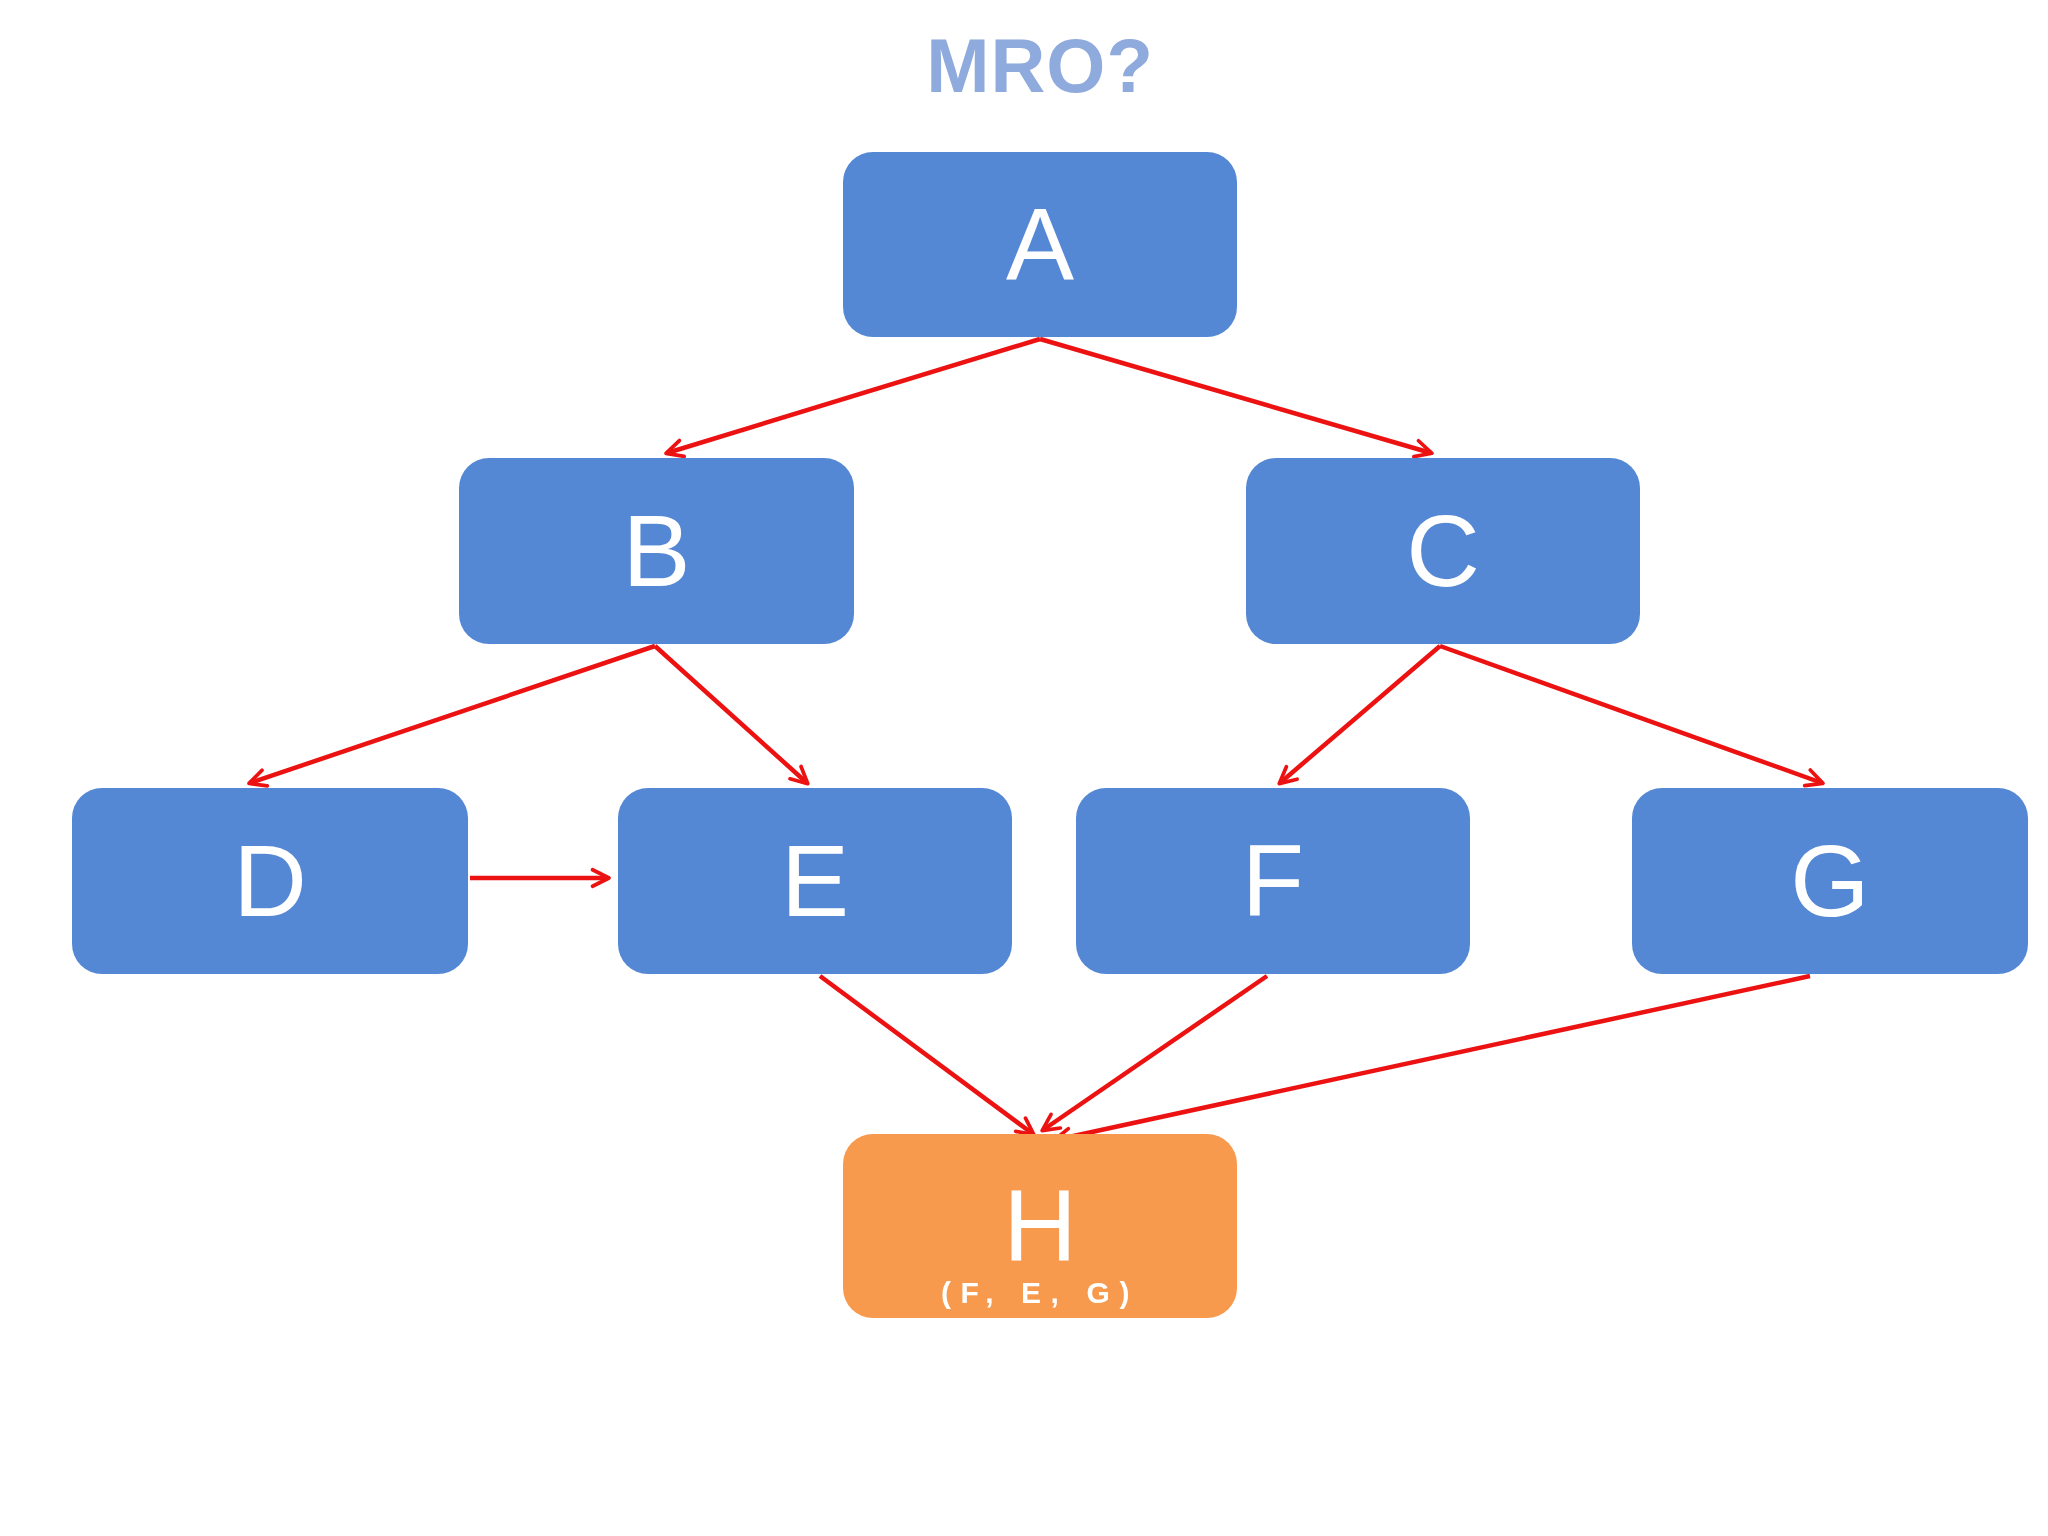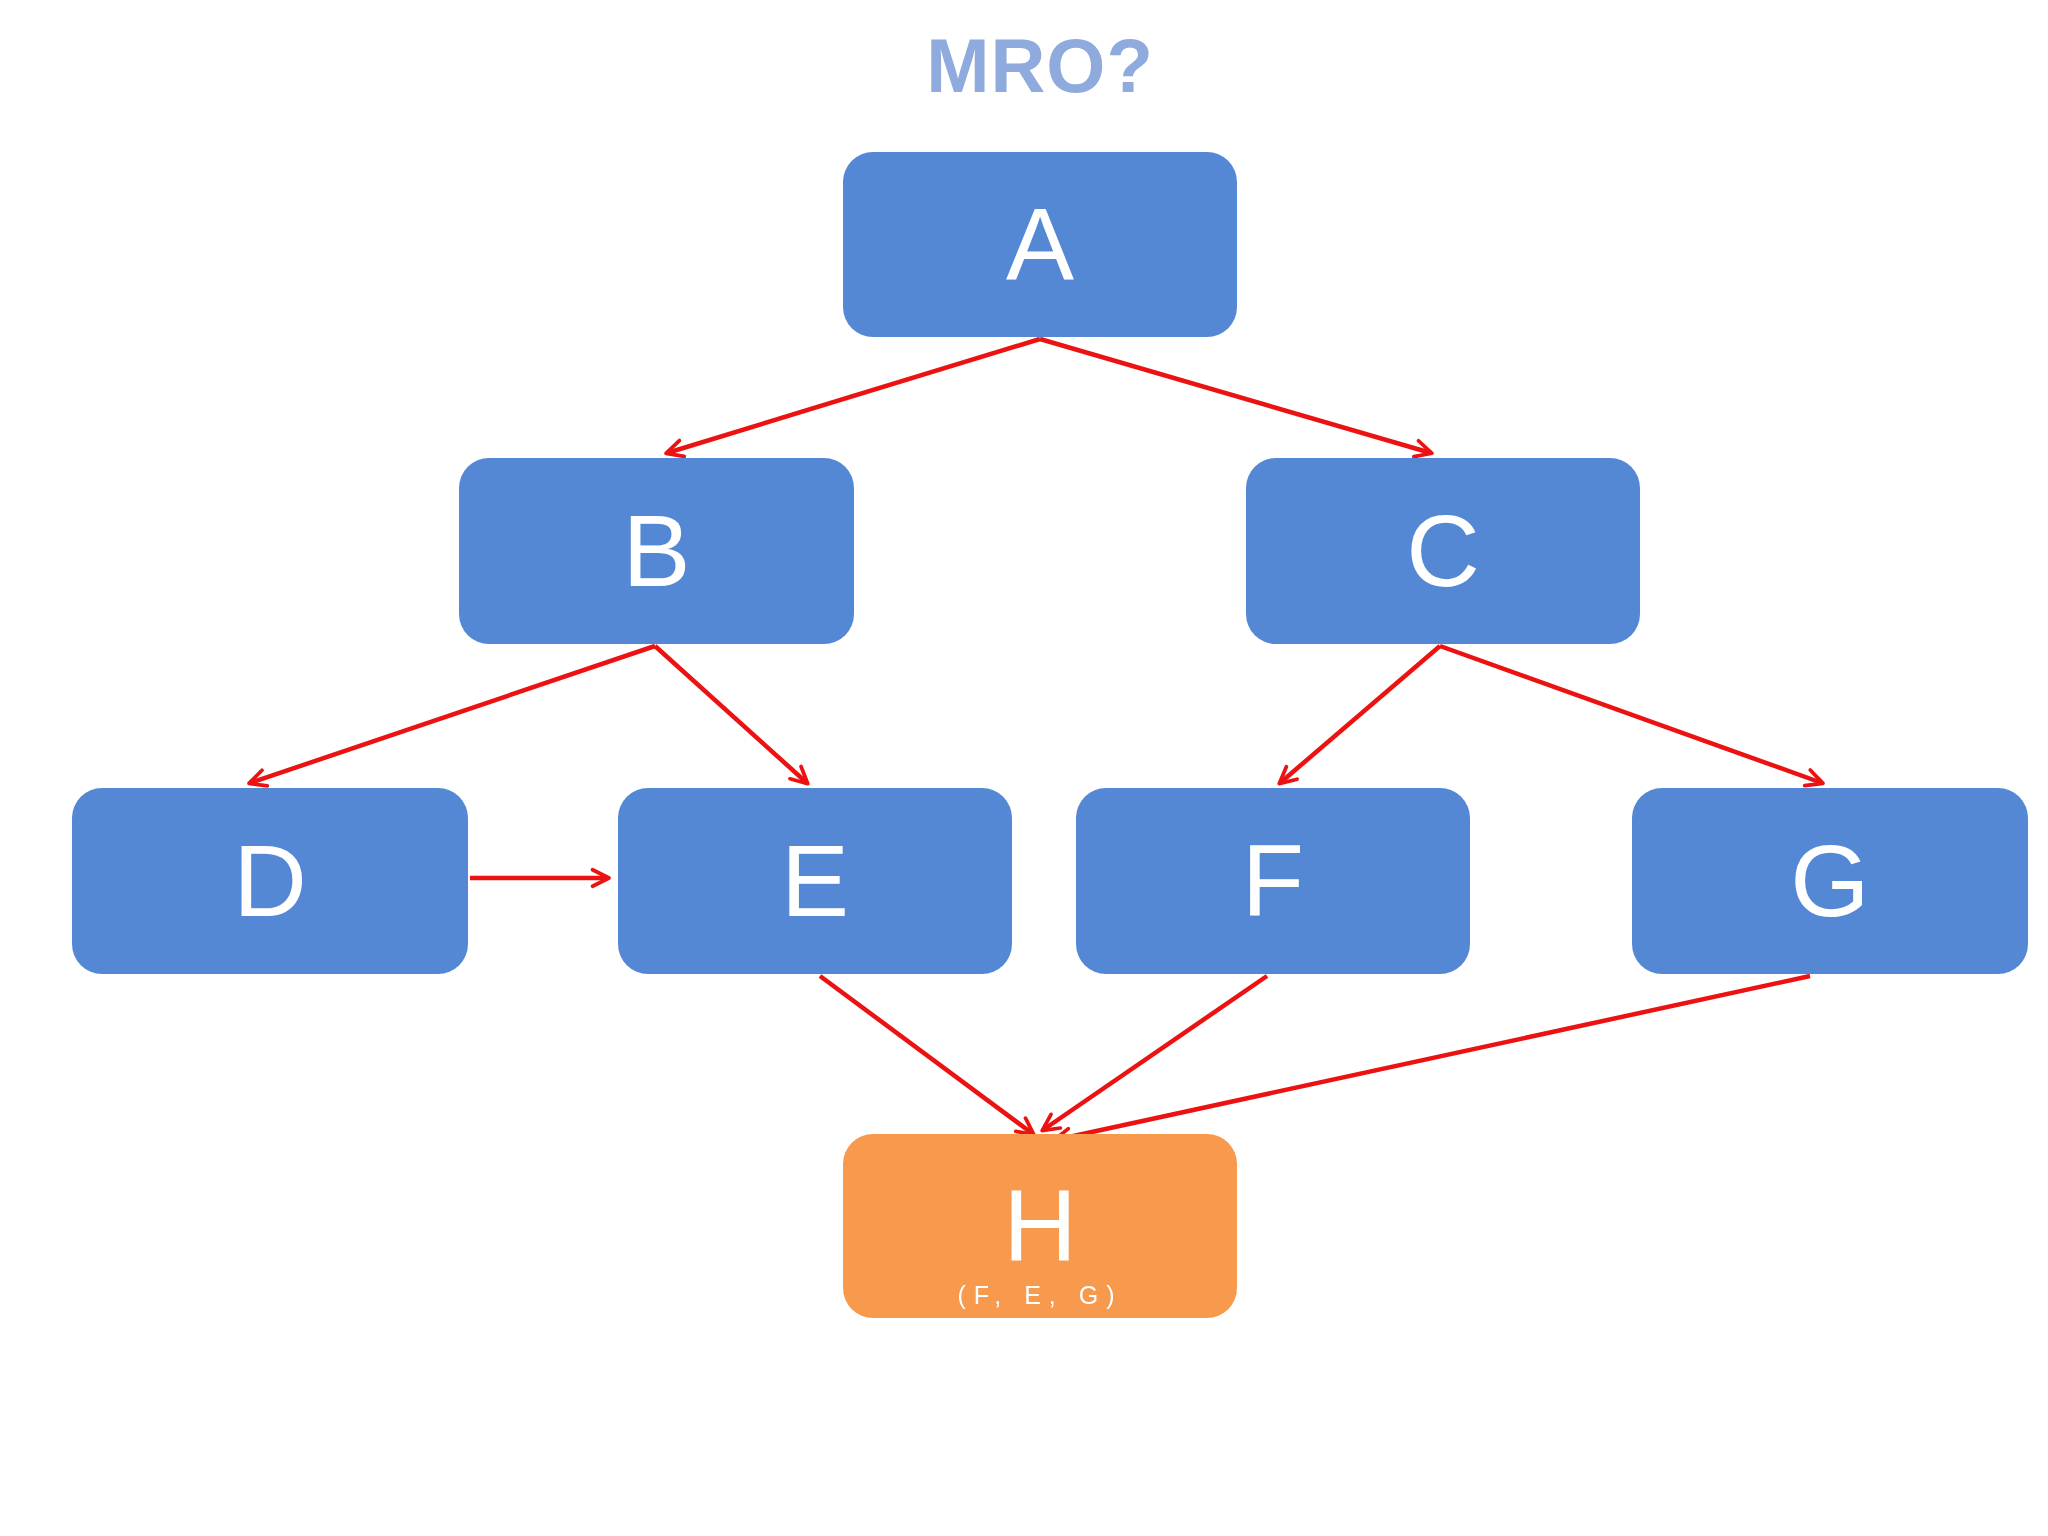--- a/index.html
+++ b/index.html
@@ -51,22 +51,22 @@
     font-weight: 400;
     line-height: 1;
     user-select: none;
   }
   .node-sublabel {
     position: absolute;
     left: 0;
     right: 0;
     bottom: 8px;
     text-align: center;
-    font-size: 25px;
-    font-weight: 400;
+    font-size: 30px;
+    font-weight: 700;
     letter-spacing: 0.32em;
     white-space: nowrap;
     user-select: none;
   }
 </style>
 </head>
 <body>
 
 <div class="stage">
 

